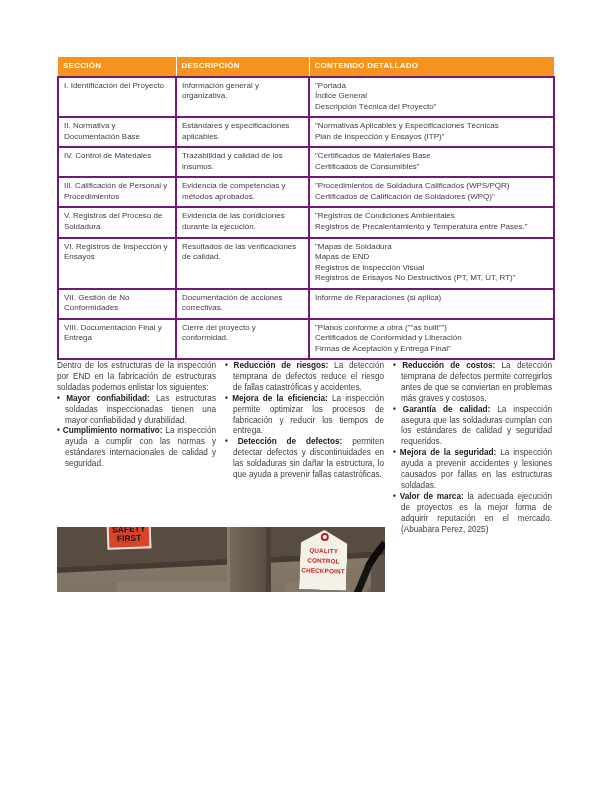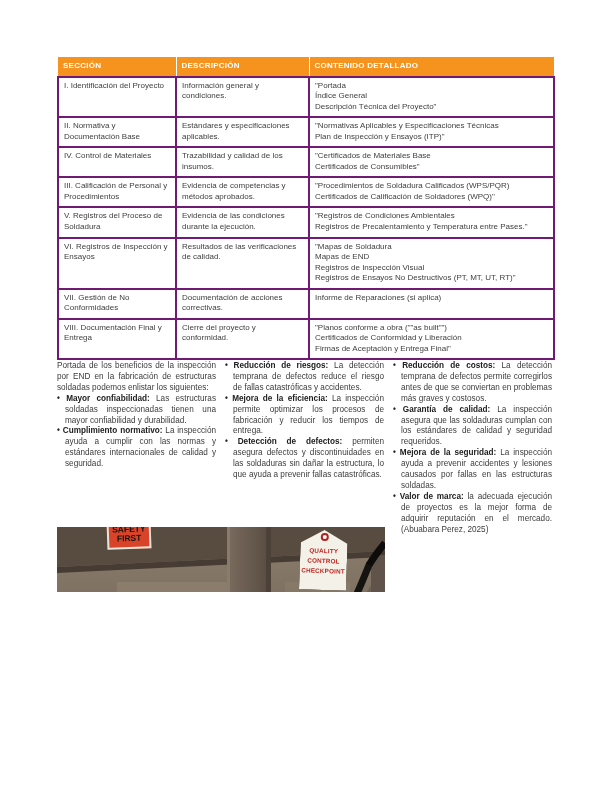--- a/index.html
+++ b/index.html
@@ -110,21 +110,21 @@
     <thead>
       <tr>
         <th>SECCIÓN</th>
         <th>DESCRIPCIÓN</th>
         <th>CONTENIDO DETALLADO</th>
       </tr>
     </thead>
     <tbody>
       <tr>
         <td>I. Identificación del Proyecto</td>
-        <td>Información general y condiciones.</td>
+        <td>Información general y organizativa.</td>
         <td class="pre">"Portada
 Índice General
 Descripción Técnica del Proyecto"</td>
       </tr>
       <tr>
         <td>II. Normativa y Documentación Base</td>
         <td>Estándares y especificaciones aplicables.</td>
         <td class="pre">"Normativas Aplicables y Especificaciones Técnicas
 Plan de Inspección y Ensayos (ITP)"</td>
       </tr>
@@ -164,28 +164,28 @@
         <td>Cierre del proyecto y conformidad.</td>
         <td class="pre">"Planos conforme a obra (""as built"")
 Certificados de Conformidad y Liberación
 Firmas de Aceptación y Entrega Final"</td>
       </tr>
     </tbody>
   </table>
 
   <div class="columns">
     <div class="col">
-      <p class="intro">Portada de los beneficios de la inspección por END en la fabricación de estructuras soldadas podemos enlistar los siguientes:</p>
+      <p class="intro">Dentro de los estructuras de la inspección por END en la fabricación de estructuras soldadas podemos enlistar los siguientes:</p>
       <p class="bullet"><b>Mayor confiabilidad:</b> <span>Las estructuras soldadas inspeccionadas tienen una mayor confiabilidad y durabilidad.</span></p>
       <p class="bullet"><b>Cumplimiento normativo:</b> <span>La inspección ayuda a cumplir con las normas y estándares internacionales de calidad y seguridad.</span></p>
     </div>
     <div class="col">
       <p class="bullet"><b>Reducción de riesgos:</b> <span>La detección temprana de defectos reduce el riesgo de fallas catastróficas y accidentes.</span></p>
       <p class="bullet"><b>Mejora de la eficiencia:</b> <span>La inspección permite optimizar los procesos de fabricación y reducir los tiempos de entrega.</span></p>
-      <p class="bullet"><b>Detección de defectos:</b> <span>permiten asegura defectos y discontinuidades en las soldaduras sin dañar la estructura, lo que ayuda a prevenir fallas catastróficas.</span></p>
+      <p class="bullet"><b>Detección de defectos:</b> <span>permiten detectar defectos y discontinuidades en las soldaduras sin dañar la estructura, lo que ayuda a prevenir fallas catastróficas.</span></p>
     </div>
     <div class="col">
       <p class="bullet"><b>Reducción de costos:</b> <span>La detección temprana de defectos permite corregirlos antes de que se conviertan en problemas más graves y costosos.</span></p>
       <p class="bullet"><b>Garantía de calidad:</b> <span>La inspección asegura que las soldaduras cumplan con los estándares de calidad y seguridad requeridos.</span></p>
       <p class="bullet"><b>Mejora de la seguridad:</b> <span>La inspección ayuda a prevenir accidentes y lesiones causados por fallas en las estructuras soldadas.</span></p>
       <p class="bullet"><b>Valor de marca:</b> <span>la adecuada ejecución de proyectos es la mejor forma de adquirir reputación en el mercado. (Abuabara Perez, 2025)</span></p>
     </div>
   </div>
 
   <div class="photo">

